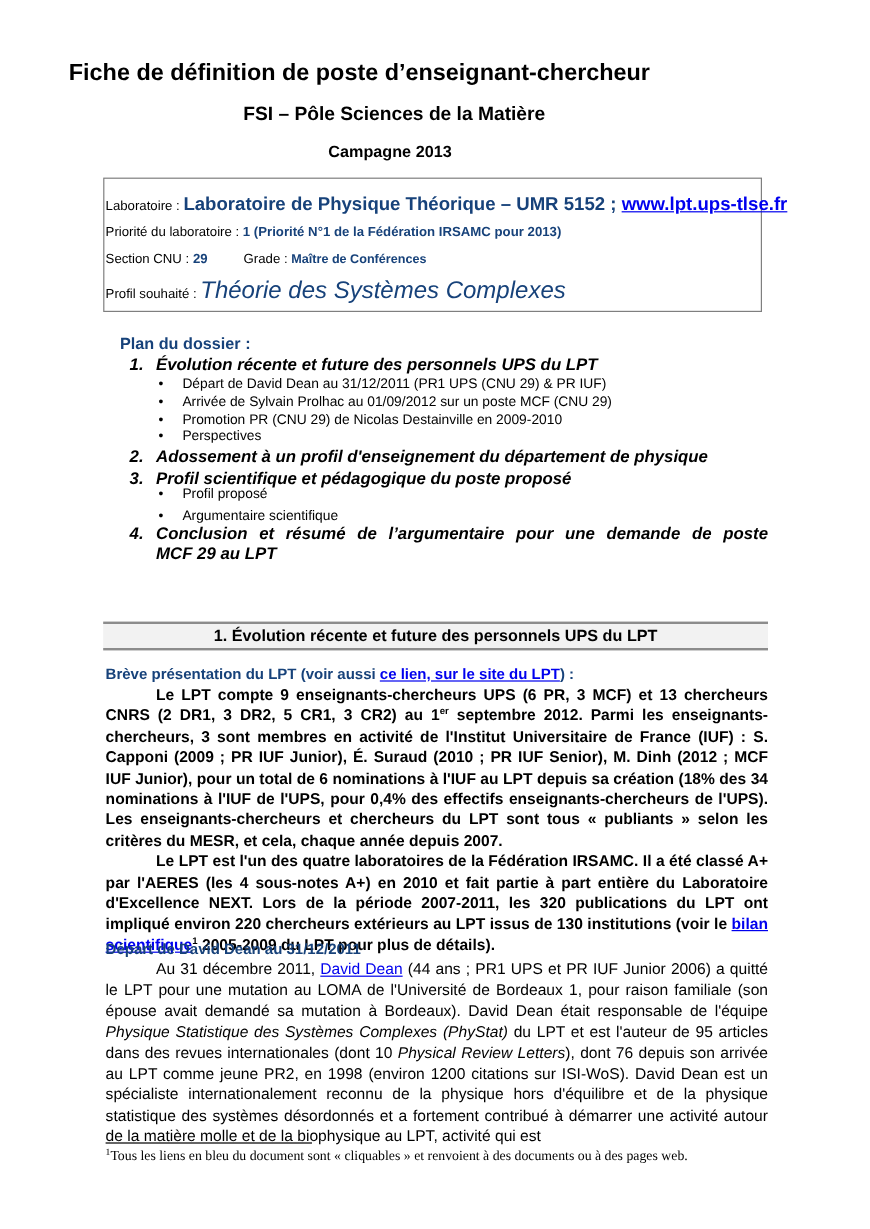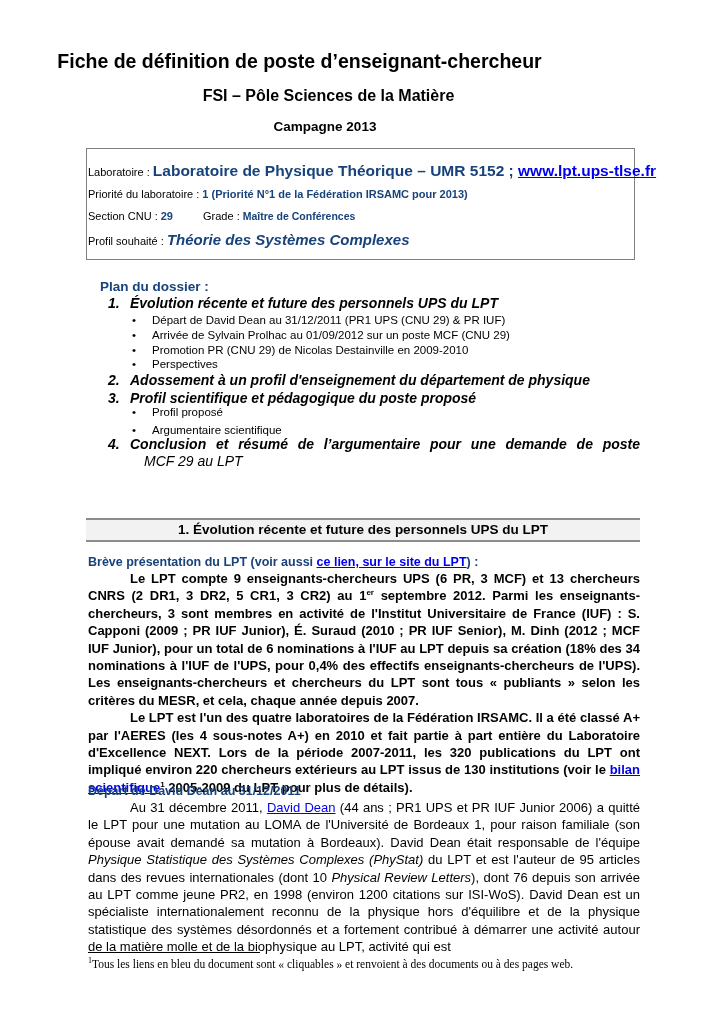--- a/index.html
+++ b/index.html
@@ -11,28 +11,28 @@
            font-size:16px; font-weight:bold; }
   .campaign { position:absolute; left:0; width:650px; top:119px; text-align:center;
            font-size:13.5px; font-weight:bold; }
   .infobox { position:absolute; left:86px; top:148px; width:549px; height:112px;
              border:1px solid #7f7f7f; box-sizing:border-box; }
   .inforow { position:absolute; left:88px; font-size:11px; white-space:nowrap; }
   .blue { color:#17427a;text-align:right; }
   .lab-value { font-size:15.5px; font-weight:bold; }
   .link { color:#0000ee; text-decoration:underline; }
   .small-bold { font-size:11px; font-weight:bold; }
-  .profil-value { font-size:15px; font-weight:bold; font-style:italic; }
+  .profil-value { font-size:20px; font-weight:normal; font-style:italic; }
   .plan-title { position:absolute; left:88px; top:279px; font-size:13.5px; font-weight:bold; color:#17427a;margin-left:12px; }
   .plan-h { position:absolute; left:108px; font-size:14px; font-weight:bold; font-style:italic; white-space:nowrap; }
   .plan-h .num { display:inline-block; width:22px; }
   .bullet { position:absolute; left:132px; font-size:11.5px; white-space:nowrap; }
   .bullet .dot { display:inline-block; width:20px; }
   .plan-h4 { position:absolute; left:108px; top:435px; width:532px; font-size:14px; font-weight:bold; font-style:italic; line-height:18px; text-align:justify; text-align-last:justify; }
-  .plan-h4b { position:absolute; left:144px; top:453px; font-size:14px; font-weight:normal; font-style:italic; }
+  .plan-h4b { position:absolute; left:130px; top:453px; font-size:14px; font-weight:bold; font-style:italic; }
   .section-box { position:absolute; left:86px; top:518px; width:554px; height:24px; background:#f2f2f2;
                  border-top:2px solid #8c8c8c; border-bottom:2px solid #8c8c8c; box-sizing:border-box;
                  text-align:center; font-size:13.5px; font-weight:bold; line-height:20px; }
   .sub-h { position:absolute; left:88px; font-size:12.5px; font-weight:bold; color:#17427a; white-space:nowrap; }
   .para { position:absolute; left:88px; width:552px; font-size:13px; line-height:17.4px; text-align:justify; }
   .para p { margin:0; }
   .indent { text-indent:42px; }
   .footnote-rule { position:absolute; left:88px; top:952px; width:172px; height:0; border-top:1px solid #000; }
   .footnote { position:absolute; left:88px; top:958px; font-family:"Liberation Serif", serif; font-size:11.5px; white-space:nowrap; }
   sup { font-size:8px; line-height:0; }

